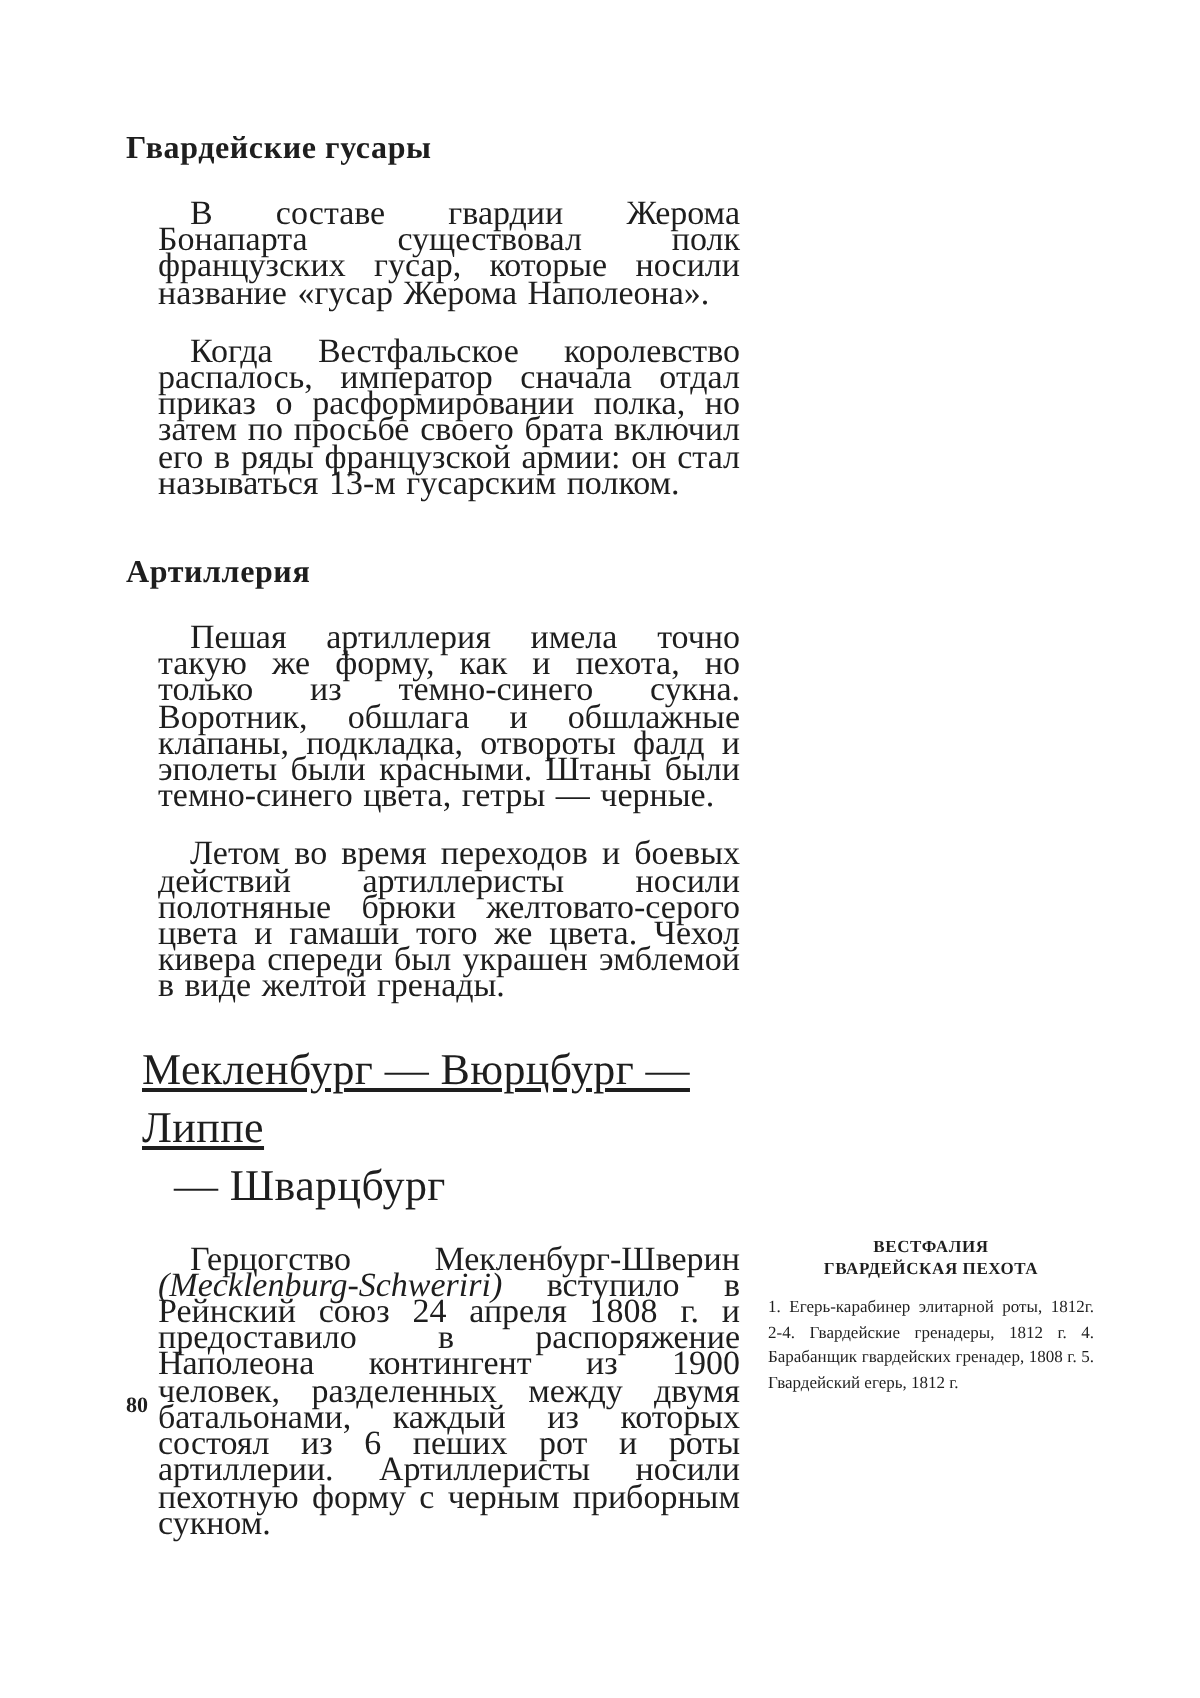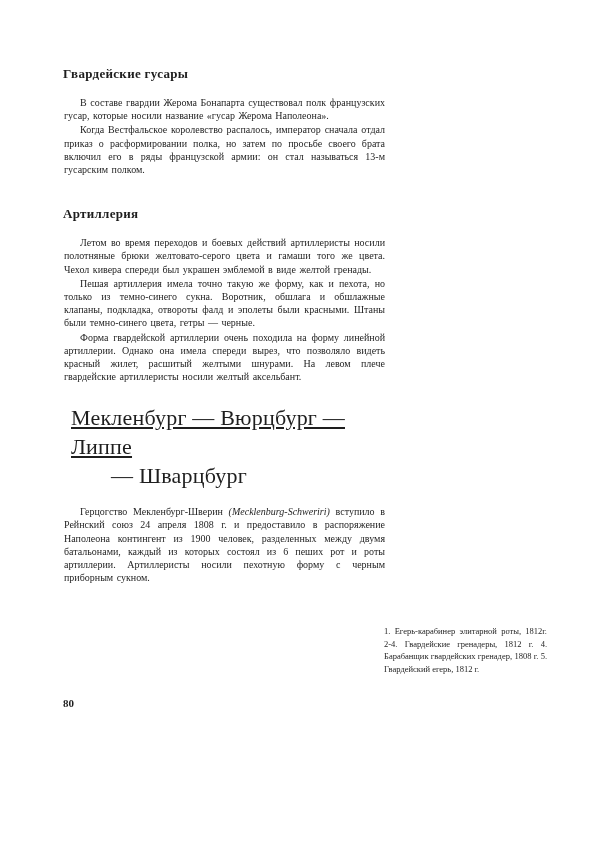--- a/index.html
+++ b/index.html
@@ -16,43 +16,43 @@
     color: #1e1e1e;
     overflow: hidden;
   }
   .main-col {
     position: absolute;
     left: 63px;
     top: 66px;
     width: 323px;
   }
   .section-heading {
-    font-size: 13px;
+    font-size: 16px;
     font-weight: bold;
     margin: 0 0 14px 0;
     letter-spacing: 0.3px;
   }
   .section-artillery { margin-top: 30px; }
   p.body-par {
-    margin: 1px;
-    font-size: 10px;
+    margin: 16px;
+    font-size: 17px;
     line-height: 13.2px;
     text-align: justify;
     text-indent: 16px;
     word-spacing: 1px;
   }
   .chapter-heading {
     margin-top: 20px;
     font-size: 22px;
     font-weight: normal;
     line-height: 29px;
     letter-spacing: 0.2px;
   }
   .chapter-heading .line1 { margin-left: 8px; text-decoration: underline; }
-  .chapter-heading .line2 { margin-left: 48px; }
+  .chapter-heading .line2 { margin-left: 24px; }
   .chapter-par { margin-top: 14px; }
   .state-italic { font-style: italic; }
   .figure-caption {
     position: absolute;
     left: 384px;
     top: 618px;
     width: 163px;
     font-size: 8.5px;
     line-height: 12.6px;
   }
@@ -84,35 +84,38 @@
   <div class="main-col">
 
     <div class="section">
       <h2 class="section-heading">Гвардейские гусары</h2>
       <p class="body-par">В составе гвардии Жерома Бонапарта существовал полк французских гусар, которые носили название «гусар Жерома Наполеона».</p>
       <p class="body-par">Когда Вестфальское королевство распалось, император сначала отдал приказ о расформировании полка, но затем по просьбе своего брата включил его в ряды французской армии: он стал называться 13-м гусарским полком.</p>
     </div>
 
     <div class="section section-artillery">
       <h2 class="section-heading">Артиллерия</h2>
+      <p class="body-par">Пешая артиллерия имела точно такую же форму, как и пехота, но только из темно-синего сукна. Воротник, обшлага и обшлажные клапаны, подкладка, отвороты фалд и эполеты были красными. Штаны были темно-синего цвета, гетры — черные.</p>
       <p class="body-par">Летом во время переходов и боевых действий артиллеристы носили полотняные брюки желтовато-серого цвета и гамаши того же цвета. Чехол кивера спереди был украшен эмблемой в виде желтой гренады.</p>
-      <p class="body-par">Пешая артиллерия имела точно такую же форму, как и пехота, но только из темно-синего сукна. Воротник, обшлага и обшлажные клапаны, подкладка, отвороты фалд и эполеты были красными. Штаны были темно-синего цвета, гетры — черные.</p>
-      <p class="body-par">Форма гвардейской артиллерии очень походила на форму линейной артиллерии. Однако она имела спереди вырез, что позволяло видеть красный жилет, расшитый желтыми шнурами. На левом плече гвардейские артиллеристы носили желтый аксельбант.</p>
     </div>
 
     <h1 class="chapter-heading">
       <div class="line1">Мекленбург — Вюрцбург — Липпе</div>
       <div class="line2">— Шварцбург</div>
     </h1>
 
     <p class="body-par chapter-par"><span>Герцогство Мекленбург-Шверин </span><span class="state-italic">(Mecklenburg-Schweriri)</span><span> вступило в Рейнский союз 24 апреля 1808 г. и предоставило в распоряжение Наполеона контингент из 1900 человек, разделенных между двумя батальонами, каждый из которых состоял из 6 пеших рот и роты артиллерии. Артиллеристы носили пехотную форму с черным приборным сукном.</span></p>
 
   </div>
 
   <div class="figure-caption">
+    <div class="caption-title">
+      <div>ВЕСТФАЛИЯ</div>
+      <div>ГВАРДЕЙСКАЯ ПЕХОТА</div>
+    </div>
     <div class="caption-body">
       <span class="caption-item">1. Егерь-карабинер элитарной роты, 1812г.</span>
       <span class="caption-item">2-4. Гвардейские гренадеры, 1812 г.</span>
       <span class="caption-item">4. Барабанщик гвардейских гренадер, 1808 г.</span>
       <span class="caption-item">5. Гвардейский егерь, 1812 г.</span>
     </div>
   </div>
 
   <div class="page-number">80</div>
 

